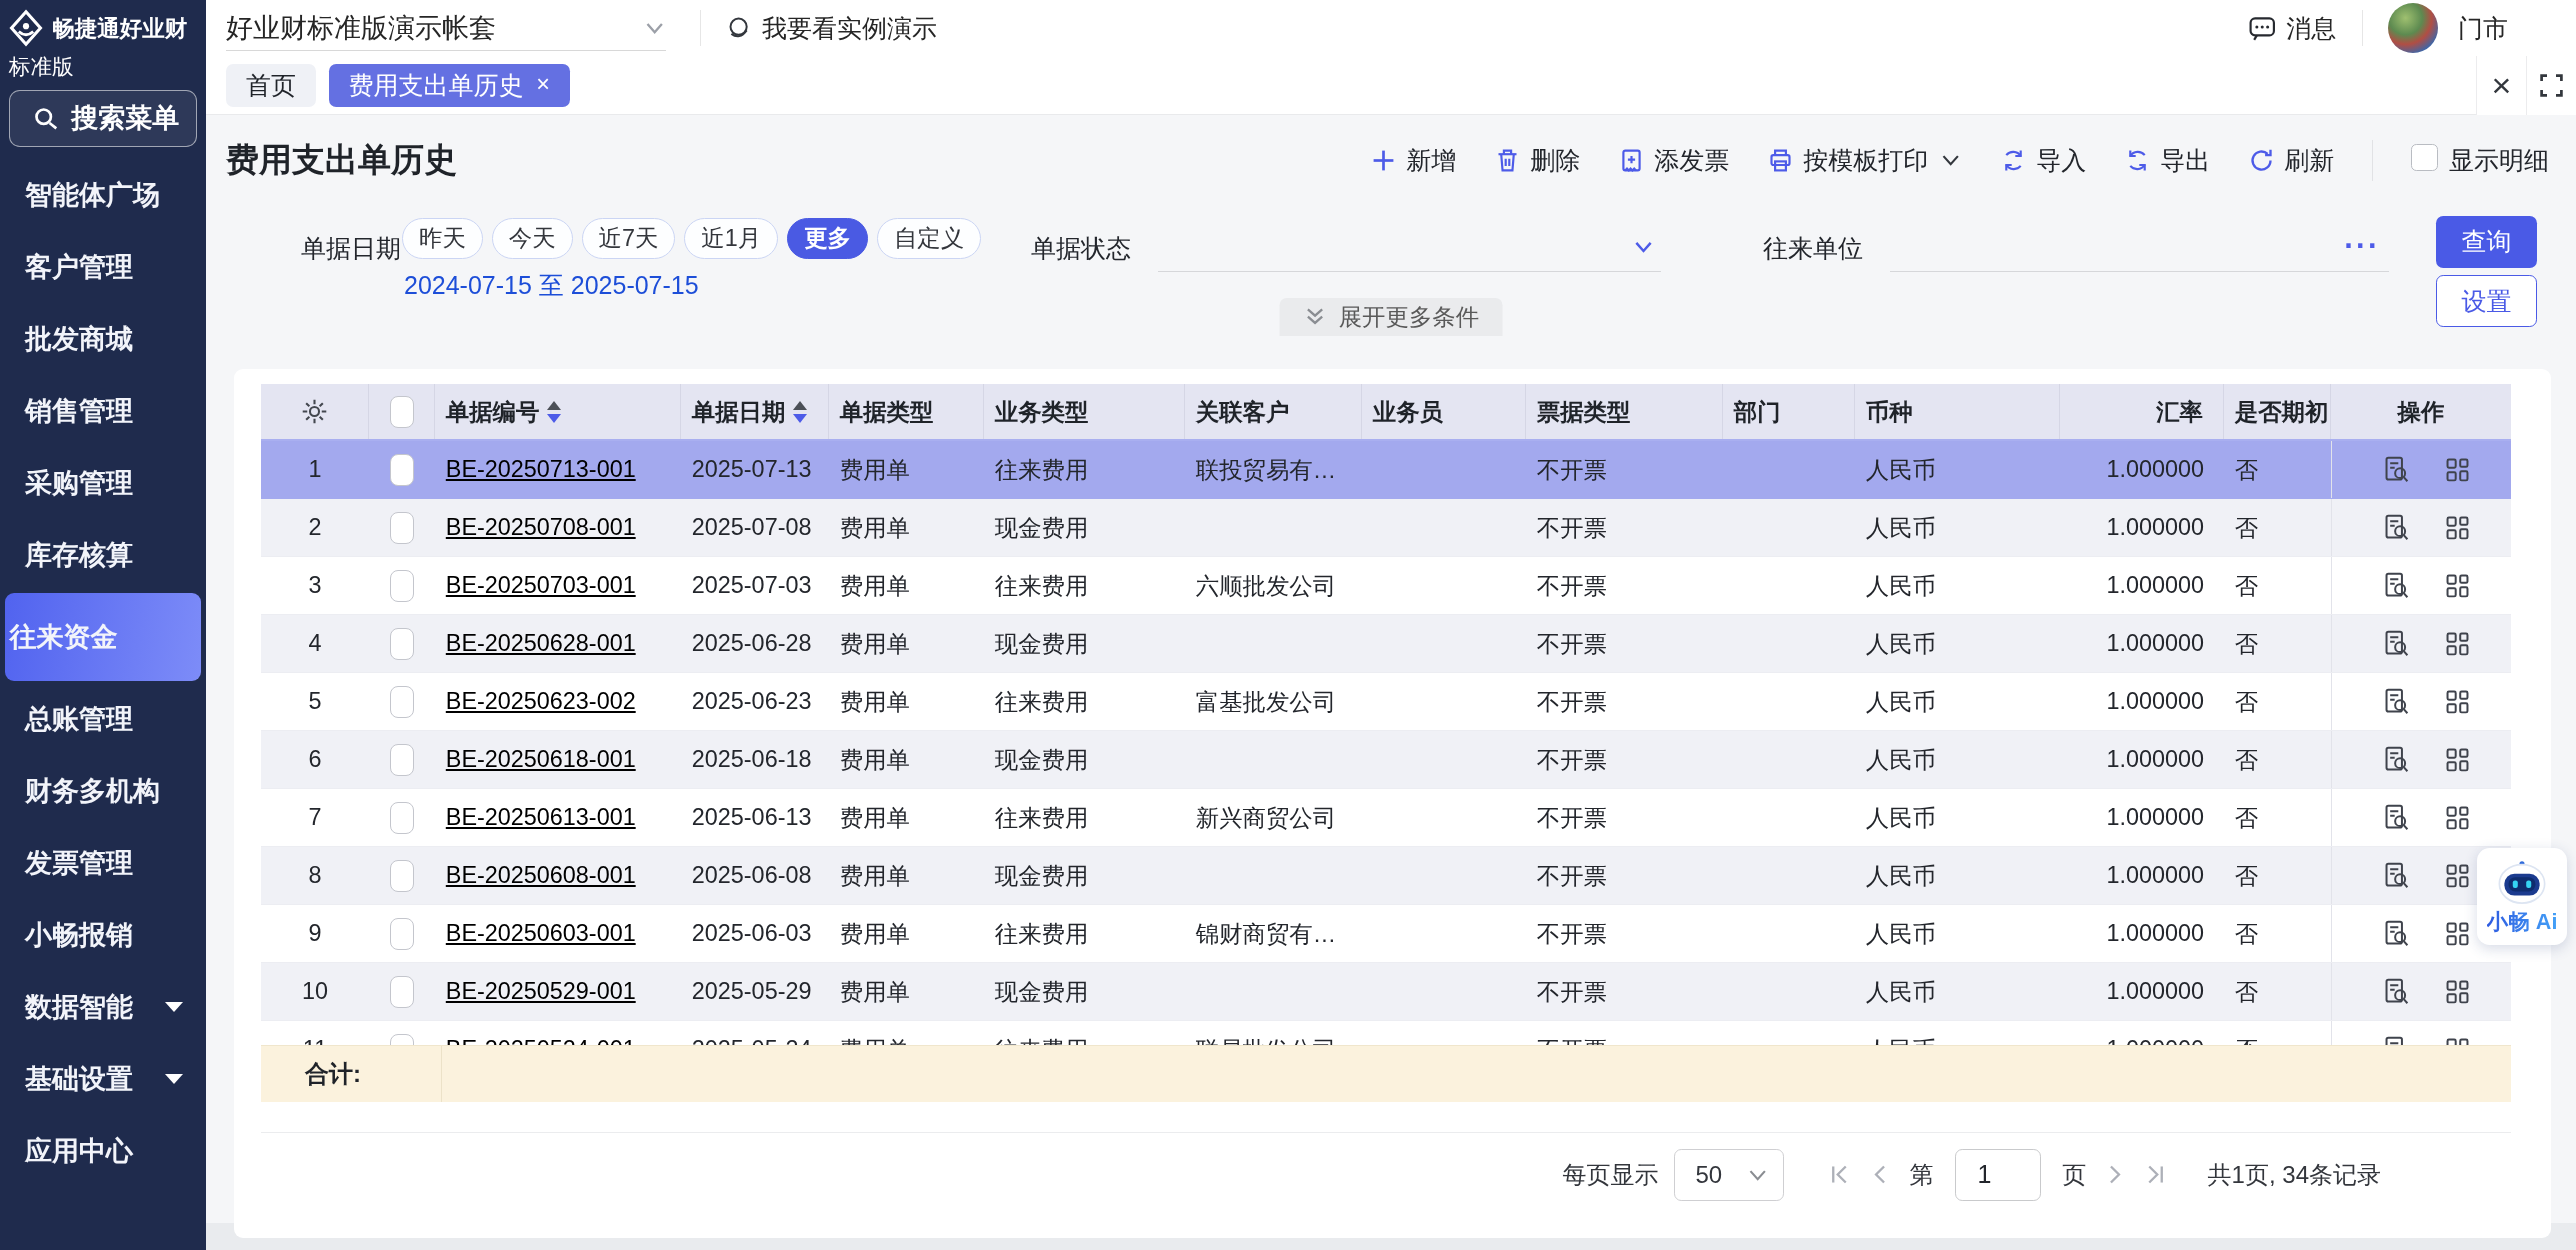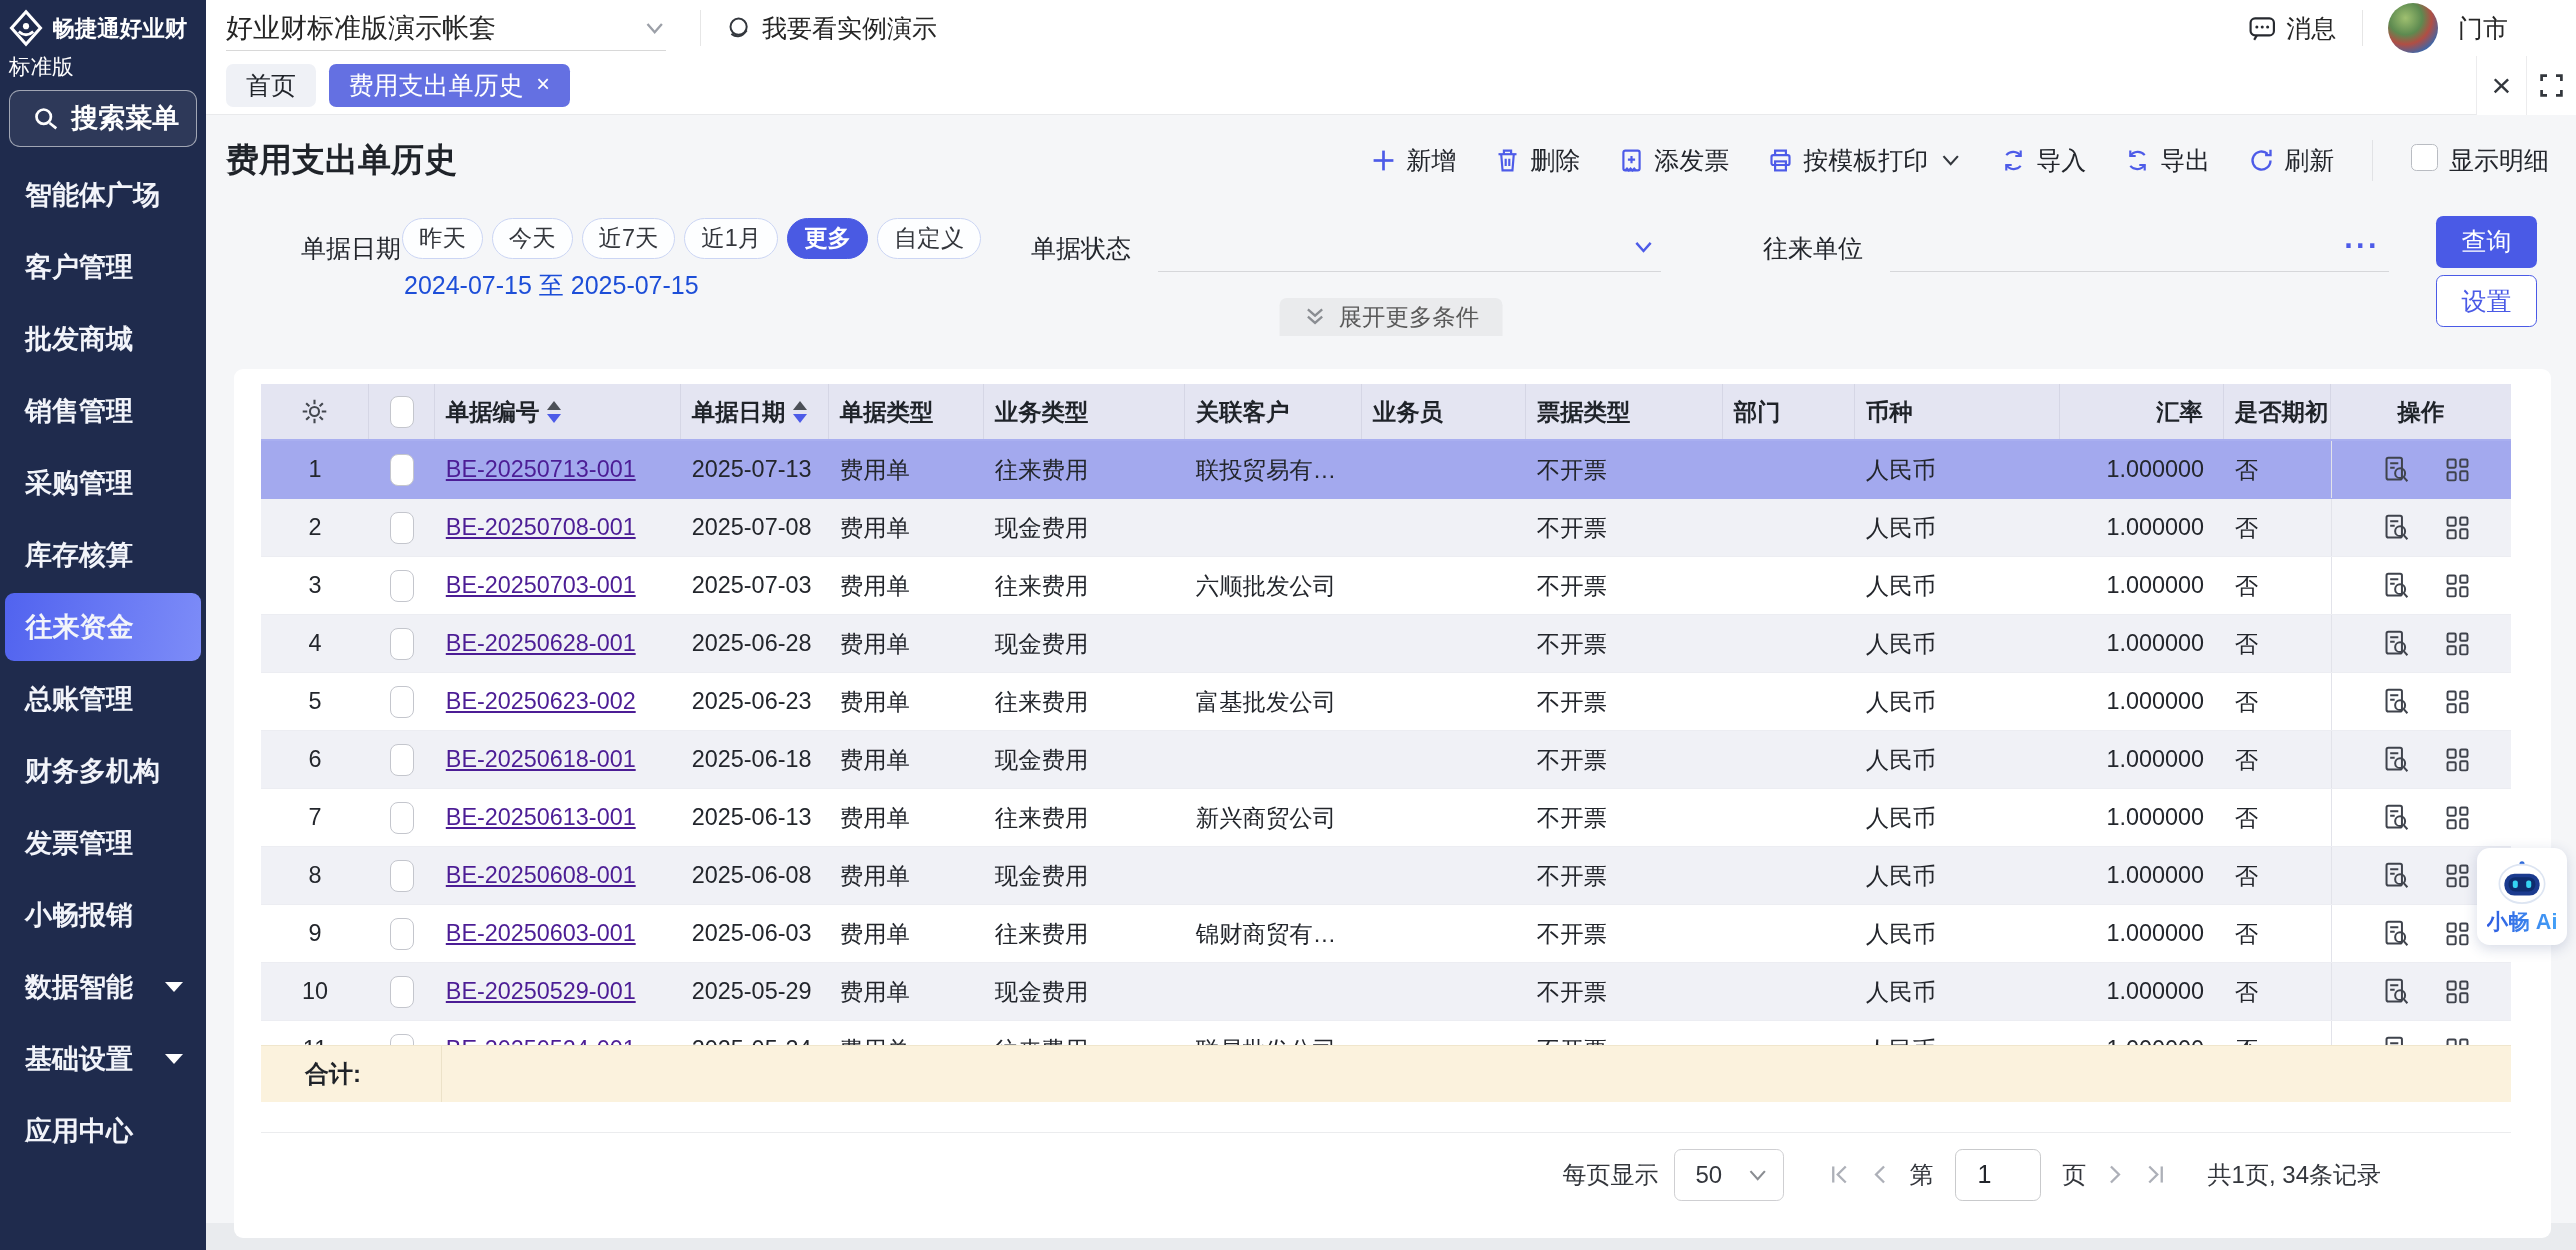--- a/index.html
+++ b/index.html
@@ -18,21 +18,21 @@
   .brand-name { font-size:22.5px; font-weight:bold; color:#fff; white-space:nowrap; }
   .brand-edition { font-size:21.6px; color:#fff; margin:5.4px 0 0 1.8px; }
   .side-search { margin:3.6px 9px 12.6px 9px; height:57px; border:1.8px solid rgba(255,255,255,.55);
     background:rgba(255,255,255,.07); border-radius:10.8px; display:flex; align-items:center; gap:12.6px;
     padding-left:21.6px; font-size:27px; font-weight:bold; color:#fff; cursor:pointer;}
   .nav-item { height:72px; display:flex; align-items:center; padding-left:25px; font-size:27px;
     font-weight:bold; color:#F2F4FA; cursor:pointer; position:relative; }
   .nav-item .caret { position:absolute; right:23.4px; width:0; height:0;
     border-left:9px solid transparent; border-right:9px solid transparent; border-top:10.8px solid #fff; }
   .nav-item.active { background:linear-gradient(100deg,#5163EF 0%,#7D8CF8 100%);
-    margin:1.8px 5.4px; border-radius:9px; height:68px; padding-left:20px; }
+    margin:1.8px 5.4px; border-radius:9px; height:88px; padding-left:4px; }
 
   
   .topbar { height:56px; background:#fff; display:flex; align-items:center; flex:none; }
   .account-select { width:440px; margin-left:20px; height:45px; border-bottom:0.9px solid #D8D8D8;
     display:flex; align-items:center; justify-content:space-between; cursor:pointer; }
   .account-select .acc-text { font-size:27px; color:#262626; }
   .tb-divider { width:0.9px; height:36px; background:#E6E6E6; margin:0 25px 0 34px; }
   .demo-link { display:flex; align-items:center; gap:9px; font-size:25px; color:#262626; cursor:pointer;}
   .topbar-right { margin-left:auto; display:flex; align-items:center; margin-right:68px; gap:20px;}
   .msg-group { display:flex; align-items:center; gap:9px; font-size:25px; color:#262626; cursor:pointer;}
@@ -106,21 +106,21 @@
   .tri-dn { width:0;height:0;border-left:7.2px solid transparent;border-right:7.2px solid transparent;
     border-top:9px solid #4D5BE8; }
   .rows-wrap { height:604px; overflow:hidden; }
   .g-row { display:flex; height:58px; border-bottom:0.9px solid #ECEDF2; background:#fff; }
   .g-row.even { background:#F0F1F6; }
   .g-row.selected { background:#A3A9EE; border-bottom-color:#A3A9EE; }
   .bc { display:flex; align-items:center; font-size:23.4px; color:#23262C; padding-left:10.8px;
     overflow:hidden; white-space:nowrap; }
   .bc.center { justify-content:center; padding-left:0; }
   .bc.right { justify-content:flex-end; padding-right:20px; padding-left:0; }
-  .bc a { color:#4c1d95; text-decoration:underline; cursor:pointer; }
+  .bc a { color:#000000; text-decoration:underline; cursor:pointer; }
   .bc.ops { border-left:0.9px solid #E2E3EA; justify-content:center; gap:32px; }
   .bc.ops .icon { cursor:pointer; color:#3F434C; }
   .row-cbx { width:24px; height:32px; border:1.8px solid #C4C6CD; border-radius:8px; background:#fff;
     cursor:pointer; }
   
   .w-gear{width:108px;flex:none;} .w-check{width:66px;flex:none;} .w-code{width:246px;flex:none;}
   .w-date{width:148px;flex:none;} .w-doc{width:155px;flex:none;} .w-biz{width:201px;flex:none;}
   .w-cust{width:177px;flex:none;} .w-sales{width:164px;flex:none;} .w-inv{width:197px;flex:none;}
   .w-dept{width:132px;flex:none;} .w-curr{width:205px;flex:none;} .w-rate{width:164px;flex:none;}
   .w-init{width:107px;flex:none;} .w-ops{width:180px;flex:none;}

